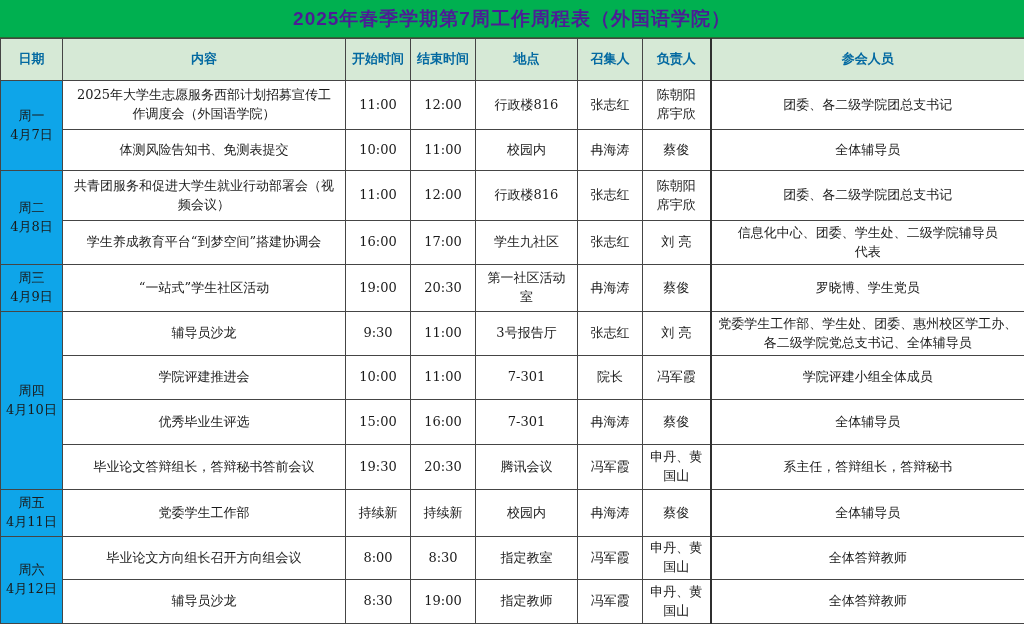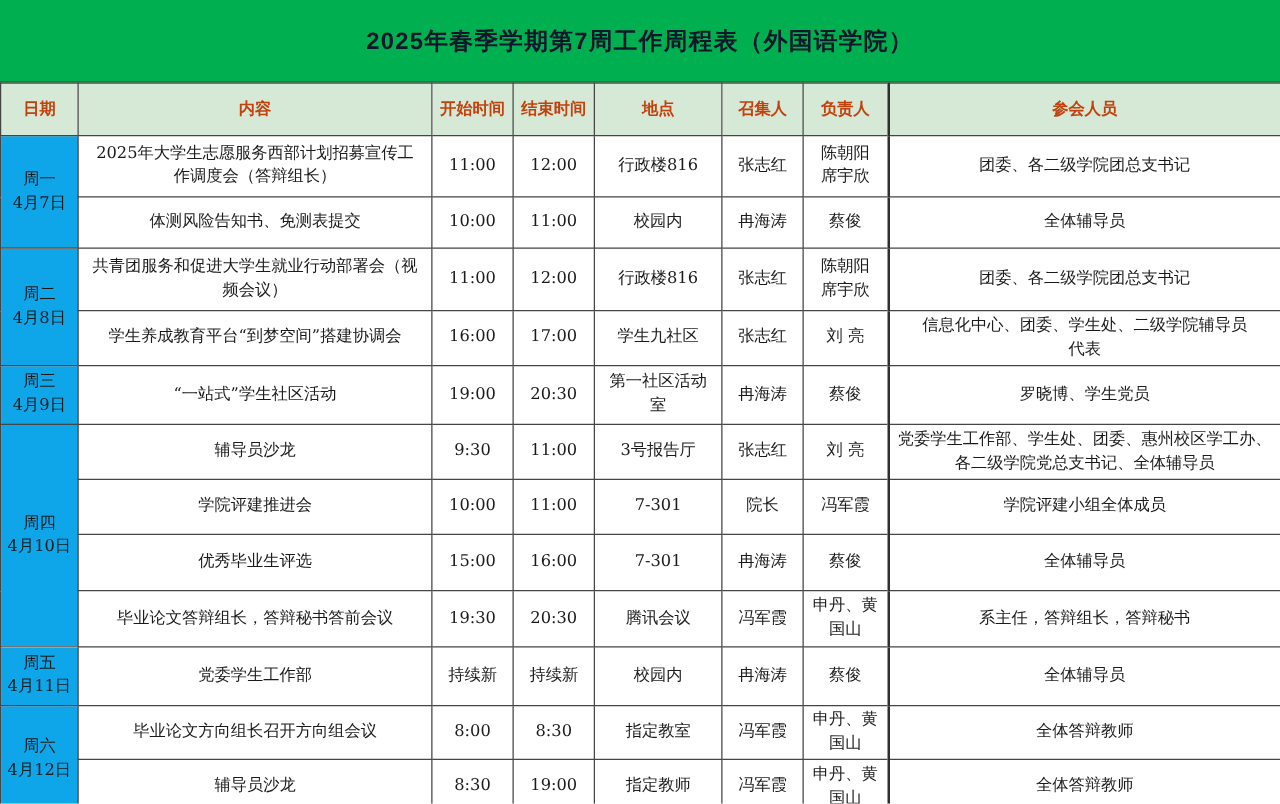--- a/index.html
+++ b/index.html
@@ -2,37 +2,37 @@
 <html><head>
 <meta charset="utf-8">
 <style>
   html,body{margin:0;padding:0;background:#ffffff;}
   .page{
     width:1024px;height:643px;overflow:hidden;
     font-family:"DejaVu Serif","Liberation Serif",serif;
     color:#1a1a1a;box-sizing:border-box;background:#fff;
   }
   .title-bar{
-    height:66px;background:#00B050;color:#0f172a;
+    height:38px;background:#00B050;color:#4c1d95;
     display:flex;align-items:center;justify-content:center;
     font-family:"Liberation Sans",sans-serif;font-weight:bold;font-size:19px;
     letter-spacing:1px;border-bottom:1px solid #2b6b33;box-sizing:border-box;
   }
   table.schedule{
     width:1024px;border-collapse:collapse;table-layout:fixed;
   }
   .schedule th,.schedule td{
     border:1px solid #454545;
     text-align:center;vertical-align:middle;
     padding:2px 5px;box-sizing:border-box;
     font-size:13px;line-height:1.45;
     overflow:hidden;word-break:break-all;
   }
   .schedule th{
-    background:#d6e9d6;color:#c2410c;
+    background:#d6e9d6;color:#0369a1;
     font-family:"Liberation Sans",sans-serif;font-weight:bold;
     height:42px;
   }
   th.col-start{white-space:nowrap;}
   td.cell-date{font-size:13px;background:#0ea5e9;}
   td.cell-date .date-line{display:block;}
   td.cell-content{padding:2px 10px;}
   td.cell-location,td.cell-responsible,td.cell-participants{white-space:pre-line;}
   td.cell-participants,th.col-participants{border-left:2px solid #2f2f2f;}
   .schedule tr{background:#ffffff;}
@@ -66,21 +66,21 @@
         <th class="col-responsible">负责人</th>
         <th class="col-participants">参会人员</th>
       </tr>
     </thead>
     <tbody>
       <tr style="height:49px">
         <td class="cell-date" rowspan="2">
           <span class="date-line">周一</span>
           <span class="date-line">4月7日</span>
         </td>
-        <td class="cell-content">2025年大学生志愿服务西部计划招募宣传工作调度会（答辩组长）</td>
+        <td class="cell-content">2025年大学生志愿服务西部计划招募宣传工作调度会（外国语学院）</td>
         <td class="cell-start">11:00</td>
         <td class="cell-end">12:00</td>
         <td class="cell-location">行政楼816</td>
         <td class="cell-convener">张志红</td>
         <td class="cell-responsible">陈朝阳
 席宇欣</td>
         <td class="cell-participants">团委、各二级学院团总支书记</td>
       </tr>
       <tr style="height:41px">
         <td class="cell-content">体测风险告知书、免测表提交</td>

